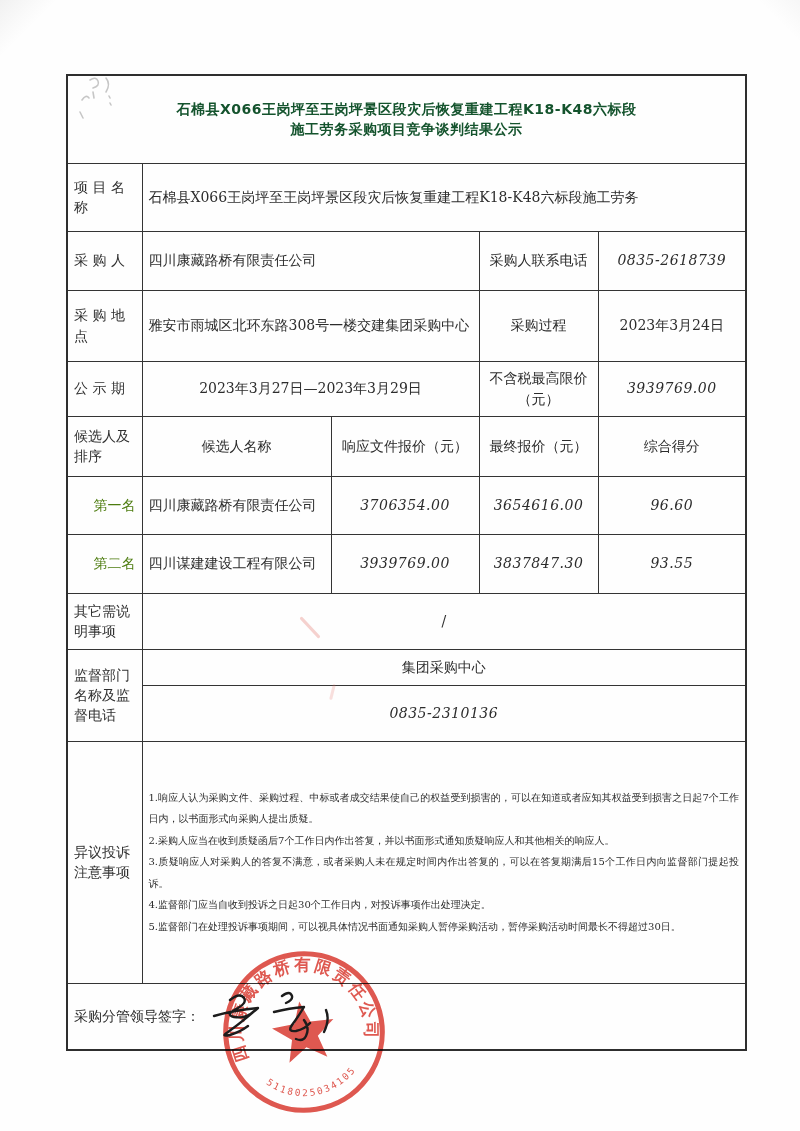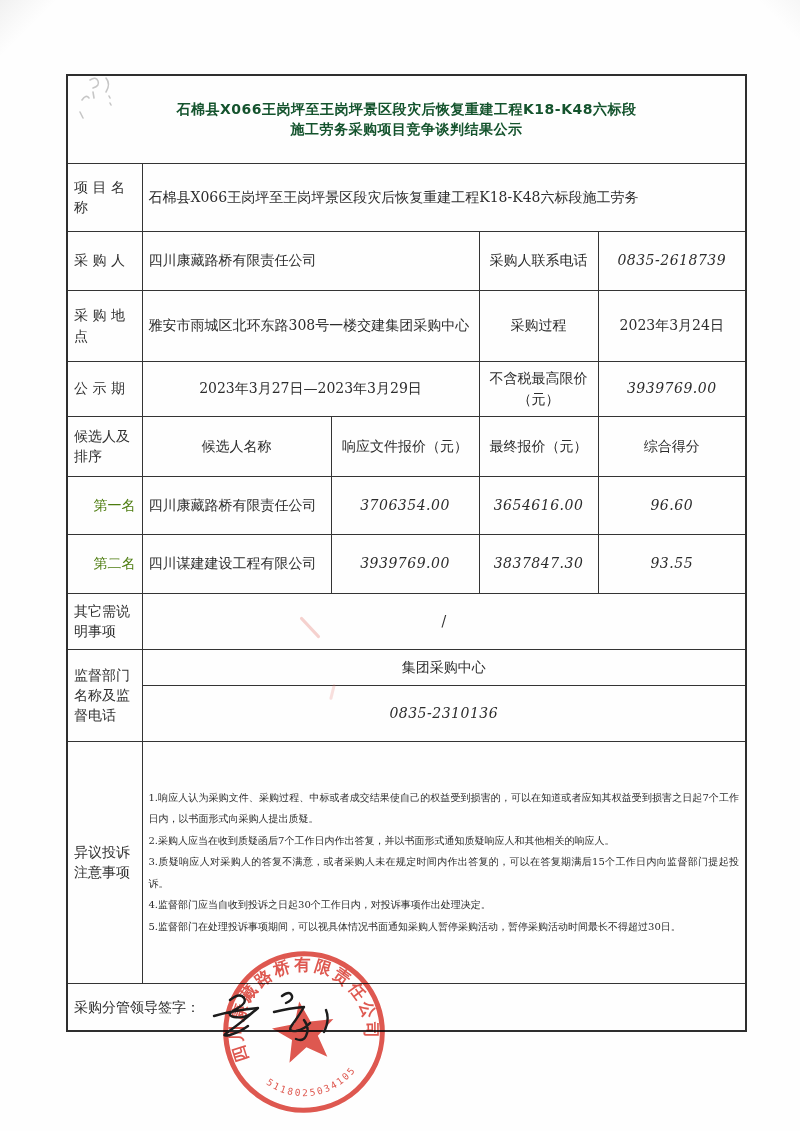--- a/index.html
+++ b/index.html
@@ -37,21 +37,21 @@
   .r-purchaser{height:59px;}
   .r-location{height:71px;}
   .r-publicity{height:55px;margin-top:16px;}
   .r-chead{height:60px;}
   .r-c1{height:58px;}
   .r-c2{height:59px;margin-top:8px;}
   .r-other{height:56px;}
   .r-sup1{height:36px;}
   .r-sup2{height:56px;}
   .r-notes{height:242px;}
-  .r-sign{height:48px;}
+  .r-sign{height:67px;}
   td.title-cell{
     text-align:center;
     font-family:"DejaVu Sans","Liberation Sans",sans-serif;
     font-weight:bold;font-size:19px;line-height:1.55;
     letter-spacing:.5px;color:#14532d;
   }
   td.label{ text-align:left; color:#303030; }
   td.label-right{ text-align:right; padding-right:5px; color:#4d7c0f; }
   td.center{ text-align:center; }
   td.left{ text-align:left; padding-left:8px; }

